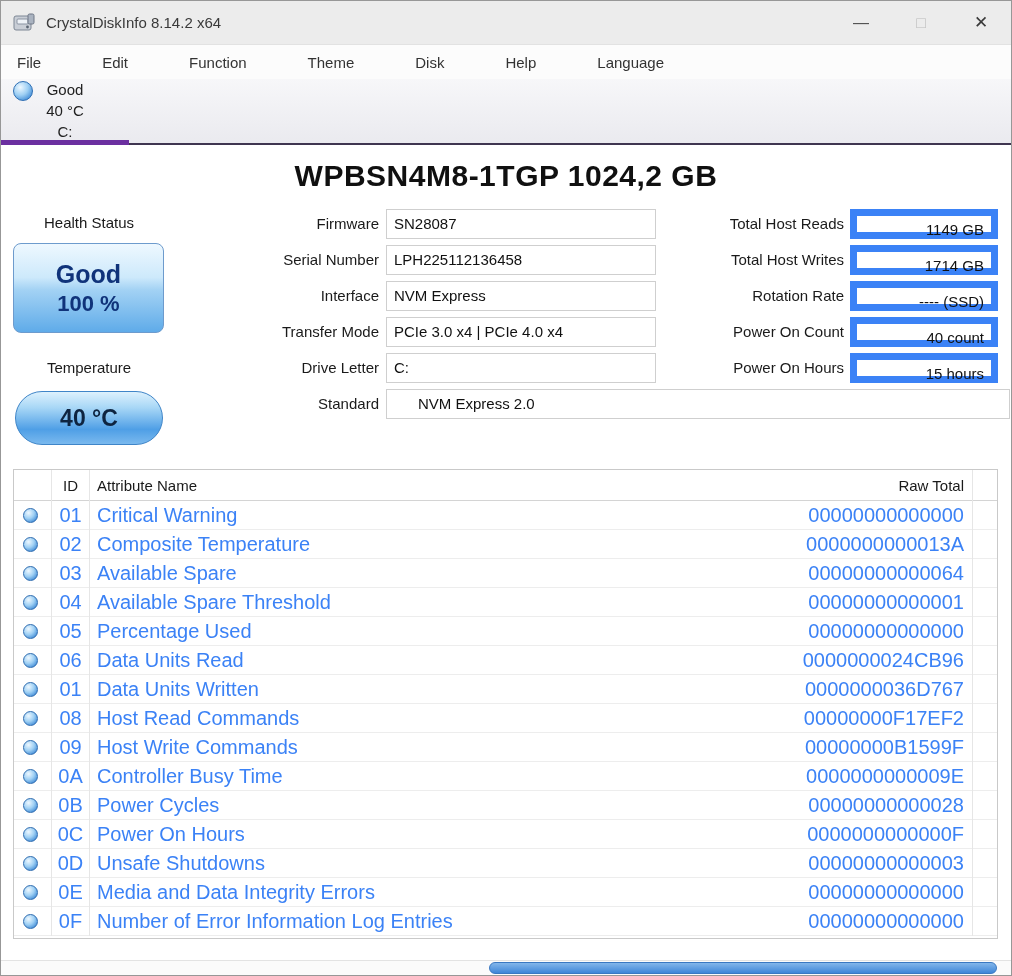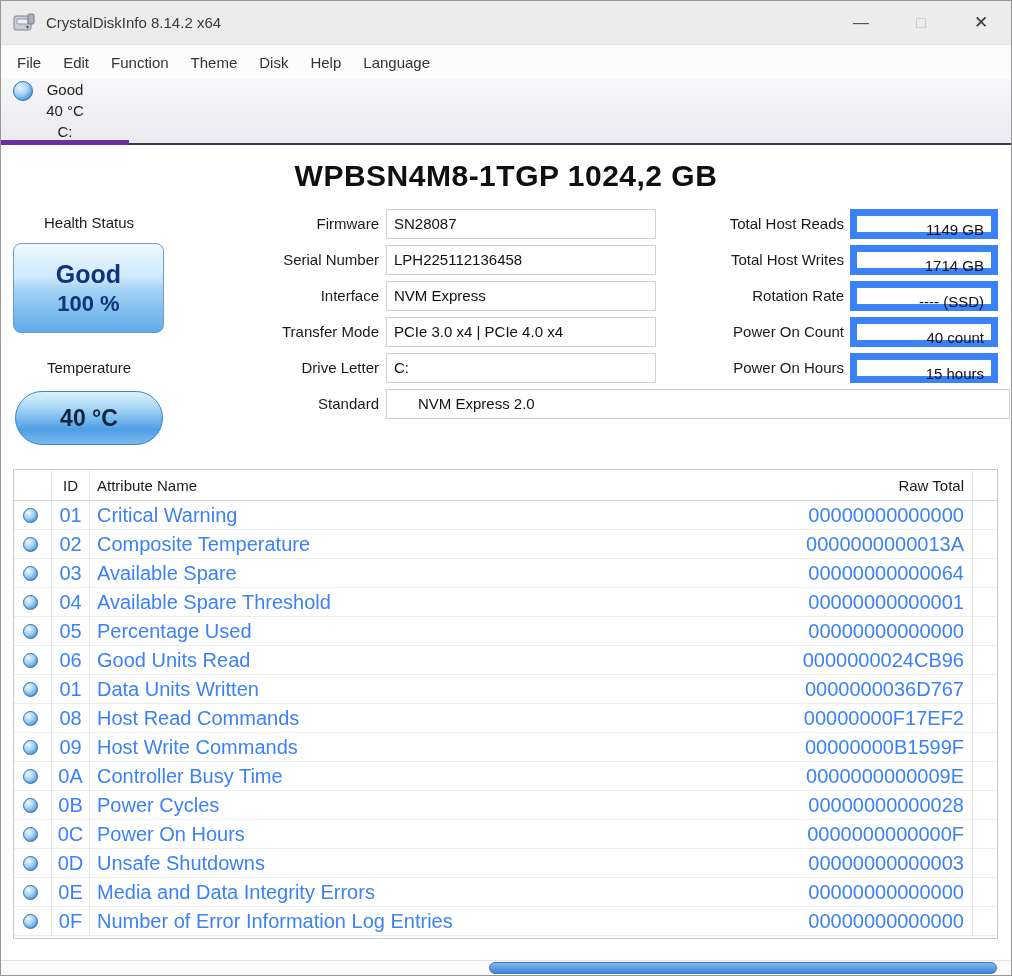--- a/index.html
+++ b/index.html
@@ -16,21 +16,21 @@
   .app-icon { margin-left:12px; width:24px; height:22px; display:flex; align-items:center; }
   .title-text { margin-left:9px; font-size:15px; color:#3a3a3a; }
   .win-controls { margin-left:auto; display:flex; height:100%; }
   .win-btn { width:60px; height:100%; display:flex; align-items:center;
              justify-content:center; font-size:16px; color:#4f4f4f; cursor:default; }
   .win-btn.max { color:#bcbcbc; }
   .win-btn.close { font-size:17px; color:#3a3a3a; }
 
   
   .menubar { position:absolute; top:44px; left:0; right:0; height:34px;
-             background:#fcfcfc; display:flex; align-items:center; padding-left:5px; }
+             background:#fcfcfc; display:flex; align-items:center; padding-left:5px;gap:39px; }
   .menu-item { padding:0 11px; font-size:15px; color:#333; height:100%;
                display:flex; align-items:center; }
 
   
   .drivebar { position:absolute; top:78px; left:0; right:0; height:66px;
               background:linear-gradient(180deg,#f7f7f9 0%,#eaeaef 100%);
               border-bottom:2px solid #3f3550; }
   .drive-tab { position:absolute; left:0; top:0; width:128px; height:100%; }
   .drive-tab::after { content:""; position:absolute; left:0; right:0; bottom:-2px;
                       height:5px; background:#6b2fa0; }
@@ -247,21 +247,21 @@
         </div>
       <div class="c-id">05</div>
       <div class="c-name">Percentage Used</div>
       <div class="c-raw">00000000000000</div>
     </div>
     <div class="trow">
       <div class="c-status">
           <span class="dot"></span>
         </div>
       <div class="c-id">06</div>
-      <div class="c-name">Good Units Read</div>
+      <div class="c-name">Data Units Read</div>
       <div class="c-raw">0000000024CB96</div>
     </div>
     <div class="trow">
       <div class="c-status">
           <span class="dot"></span>
         </div>
       <div class="c-id">01</div>
       <div class="c-name">Data Units Written</div>
       <div class="c-raw">0000000036D767</div>
     </div>

